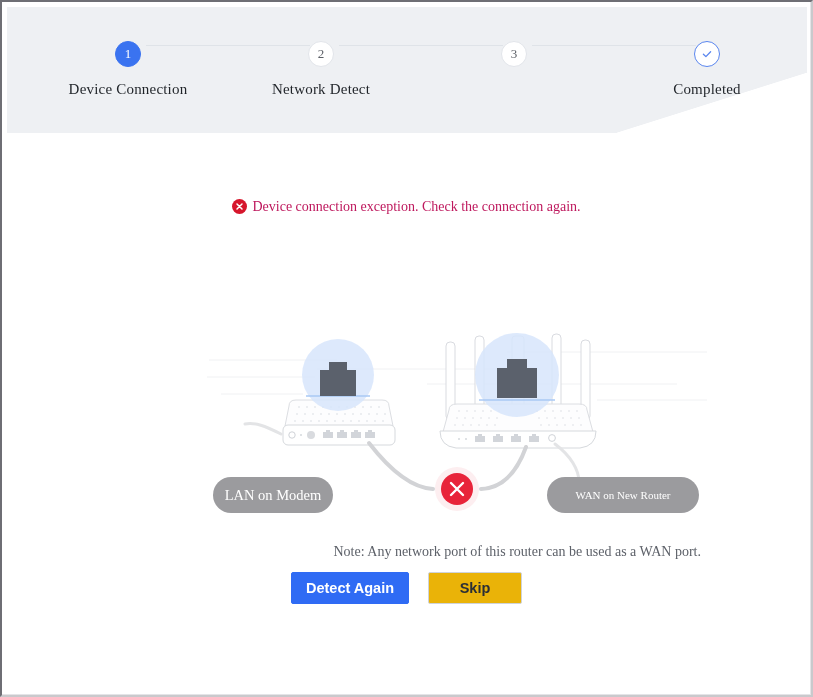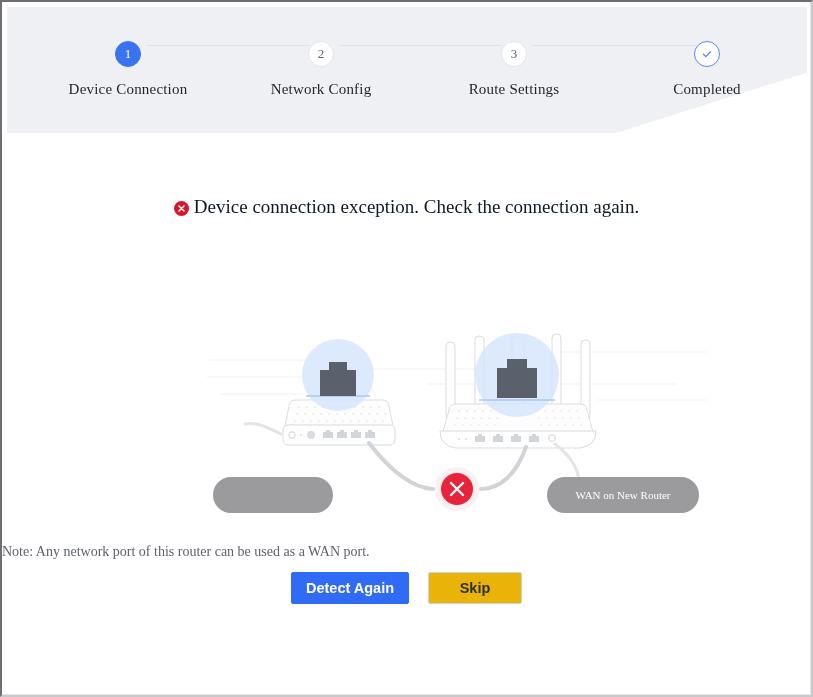--- a/index.html
+++ b/index.html
@@ -118,38 +118,38 @@
     display: inline-block;
     width: 15px; height: 15px;
     border-radius: 50%;
     background: #d6162c;
     position: relative;
     top: 3px;
     margin-right: 5px;
   }
   #error-row .err-icon svg { display: block; }
   #error-row .err-text {
-    font-size: 19px;
-    color: #0f172a;
+    font-size: 14px;
+    color: #be185d;
     font-family: "Liberation Serif", "DejaVu Serif", serif;
   }
 
   
   #illustration {
     position: absolute;
     left: 205px; top: 320px;
     width: 500px; height: 215px;
   }
 
   
   #note-text {
     position: absolute;
     left: 0; top: 542px;
     width: 699px;
-    text-align: left;
+    text-align: right;
     font-size: 14px;
     color: #5d6169;
     font-family: "Liberation Serif", "DejaVu Serif", serif;
   }
   #button-row {
     position: absolute;
     left: 0; top: 570px;
     width: 809px;
     text-align: center;
   }
@@ -192,26 +192,25 @@
       <div class="step-track" style="left:332px; width:164px;"></div>
       <div class="step-track" style="left:525px; width:164px;"></div>
 
       <div class="step" style="left:121px;">
         <div class="step-circle active">1</div>
         <div class="step-label">Device Connection</div>
       </div>
 
       <div class="step" style="left:314px;">
         <div class="step-circle idle">2</div>
-        <div class="step-label">Network Config</div>
+        <div class="step-label">Network Detect</div>
       </div>
 
       <div class="step" style="left:507px;">
         <div class="step-circle idle">3</div>
-        <div class="step-label">Route Settings</div>
       </div>
 
       <div class="step" style="left:700px;">
         <div class="step-circle done">
           <svg width="14" height="14" viewBox="0 0 14 14">
             <path d="M3.4 7.2 L5.9 9.6 L10.6 4.7" fill="none" stroke="#5a86ef" stroke-width="1.3" stroke-linecap="round" stroke-linejoin="round"></path>
           </svg>
         </div>
         <div class="step-label">Completed</div>
       </div>
@@ -388,20 +387,23 @@
 
         <g>
           <rect x="6" y="155" width="120" height="36" rx="18" fill="#9b9b9e"></rect>
         </g>
         <g>
           <rect x="340" y="155" width="152" height="36" rx="18" fill="#9b9b9e"></rect>
         </g>
       </svg>
 
       
+      <div style="position:absolute; left:6px; top:155px; width:120px; height:36px; line-height:36px;
+                  text-align:center; color:#ffffff; font-size:14.5px;
+                  font-family:'Liberation Serif','DejaVu Serif',serif;">LAN on Modem</div>
       <div style="position:absolute; left:340px; top:155px; width:152px; height:36px; line-height:36px;
                   text-align:center; color:#ffffff; font-size:11px;
                   font-family:'Liberation Serif','DejaVu Serif',serif;">WAN on New Router</div>
     </div>
 
     <div id="note-text">Note: Any network port of this router can be used as a WAN port.</div>
 
     <div id="button-row">
       <div class="btn" id="detect-again-button">Detect Again</div>
       <div class="btn" id="skip-button">Skip</div>

